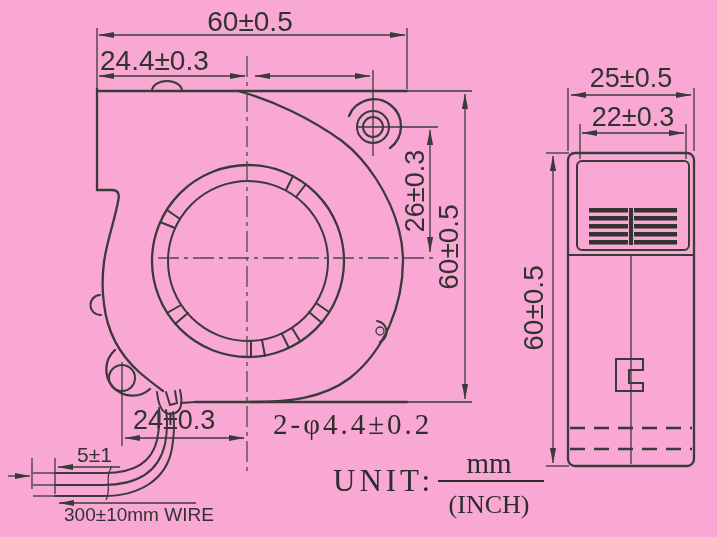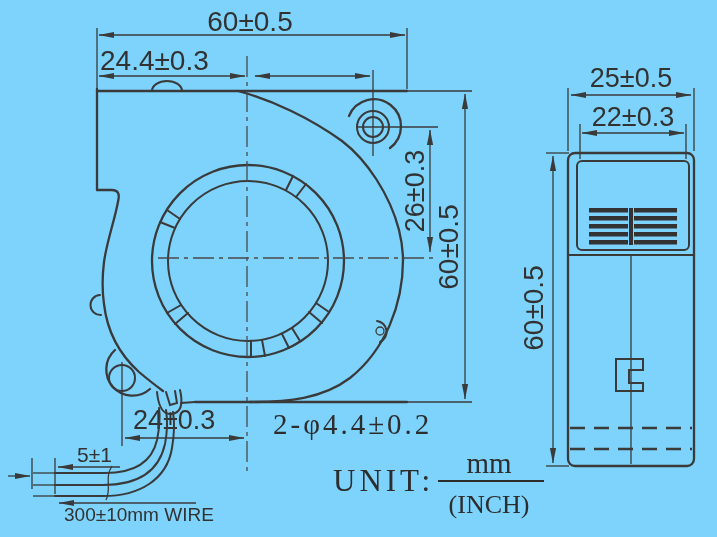--- a/index.html
+++ b/index.html
@@ -1,17 +1,17 @@
 <!DOCTYPE html>
 <html><head>
 <meta charset="utf-8">
 <style>
   html,body{margin:0;padding:0;background:#e8e8e6;}
   .stage{
-    position:relative;width:717px;height:537px;background:#7dd3fc;
+    position:relative;width:717px;height:537px;background:#f9a8d4;
     font-family:"Liberation Sans",sans-serif;overflow:hidden;text-decoration:underline;
   }
   svg{position:absolute;left:0;top:0;}
   .outline{fill:none;stroke:#3a3a3a;stroke-width:2.3;stroke-linecap:round;}
   .outline2{fill:none;stroke:#3a3a3a;stroke-width:2;stroke-linecap:round;}
   .thin{fill:none;stroke:#3a3a3a;stroke-width:1.3;}
   .dimline{fill:none;stroke:#3a3a3a;stroke-width:1.3;}
   .centerline{fill:none;stroke:#4a4a4a;stroke-width:1.3;stroke-dasharray:21 5 4 5;}
   .dashline{fill:none;stroke:#3a3a3a;stroke-width:2.4;stroke-dasharray:15 9;}
   .louver{fill:#333;stroke:none;}

